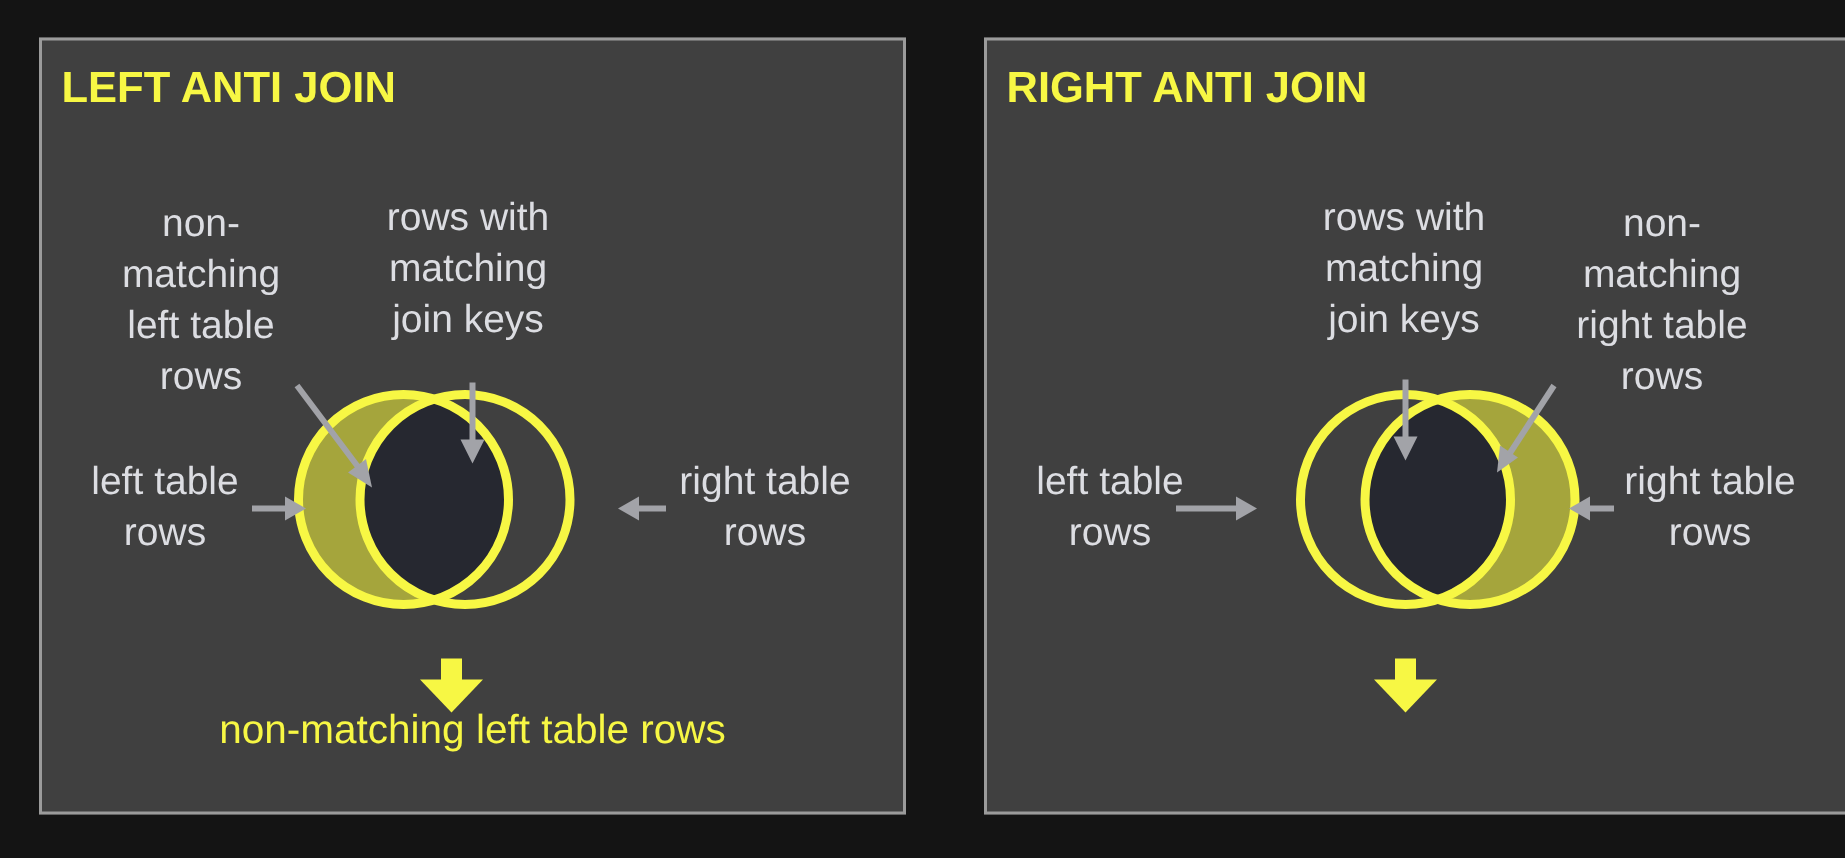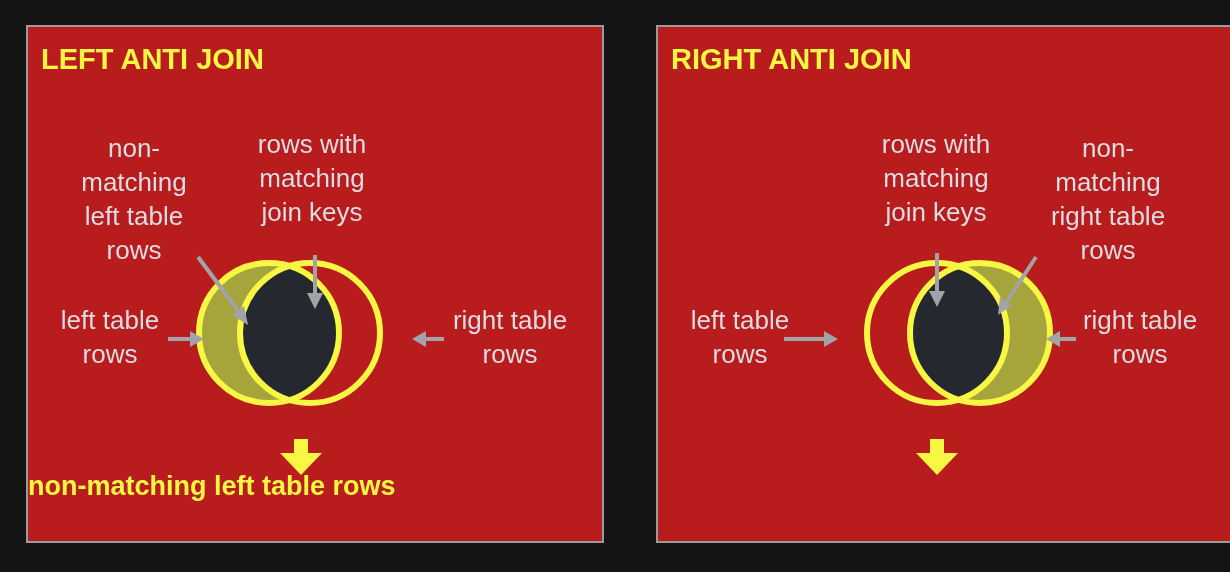--- a/index.html
+++ b/index.html
@@ -2,35 +2,35 @@
 <html><head>
 <meta charset="utf-8">
 <style>
   html, body { margin:0; padding:0; }
   body {
     width:1230px; height:572px; background:#141414; position:relative; overflow:hidden;
     font-family:"Liberation Sans", sans-serif;
   }
   .panel {
     position:absolute; top:25px; width:574px; height:514px;
-    background:#b91c1c; border:2px solid #9b9b9b;
+    background:#404040; border:2px solid #9b9b9b;
   }
   #panel-left { left:26px; }
   #panel-right { left:656px; }
   .title {
     position:absolute; left:13px; top:16px; font-weight:bold; font-size:29px;
     color:#f7f744; letter-spacing:0px;
   }
   .label {
     position:absolute; color:#dcdde2; font-size:26px; line-height:34px; text-align:center;
     white-space:nowrap;
   }
   .result {
-    position:absolute; color:#f7f744; font-weight:bold; font-size:27px; white-space:nowrap;
-    width:574px; text-align:left; top:444px;
+    position:absolute; color:#f7f744; font-weight:normal; font-size:27px; white-space:nowrap;
+    width:574px; text-align:center; top:444px;
   }
   svg.diagram { position:absolute; left:0; top:0; width:574px; height:514px; }
 </style>
 </head>
 <body>
 
 <div class="panel" id="panel-left">
   <svg class="diagram" viewBox="0 0 574 514">
     <defs>
       <clipPath id="clipL-left">

